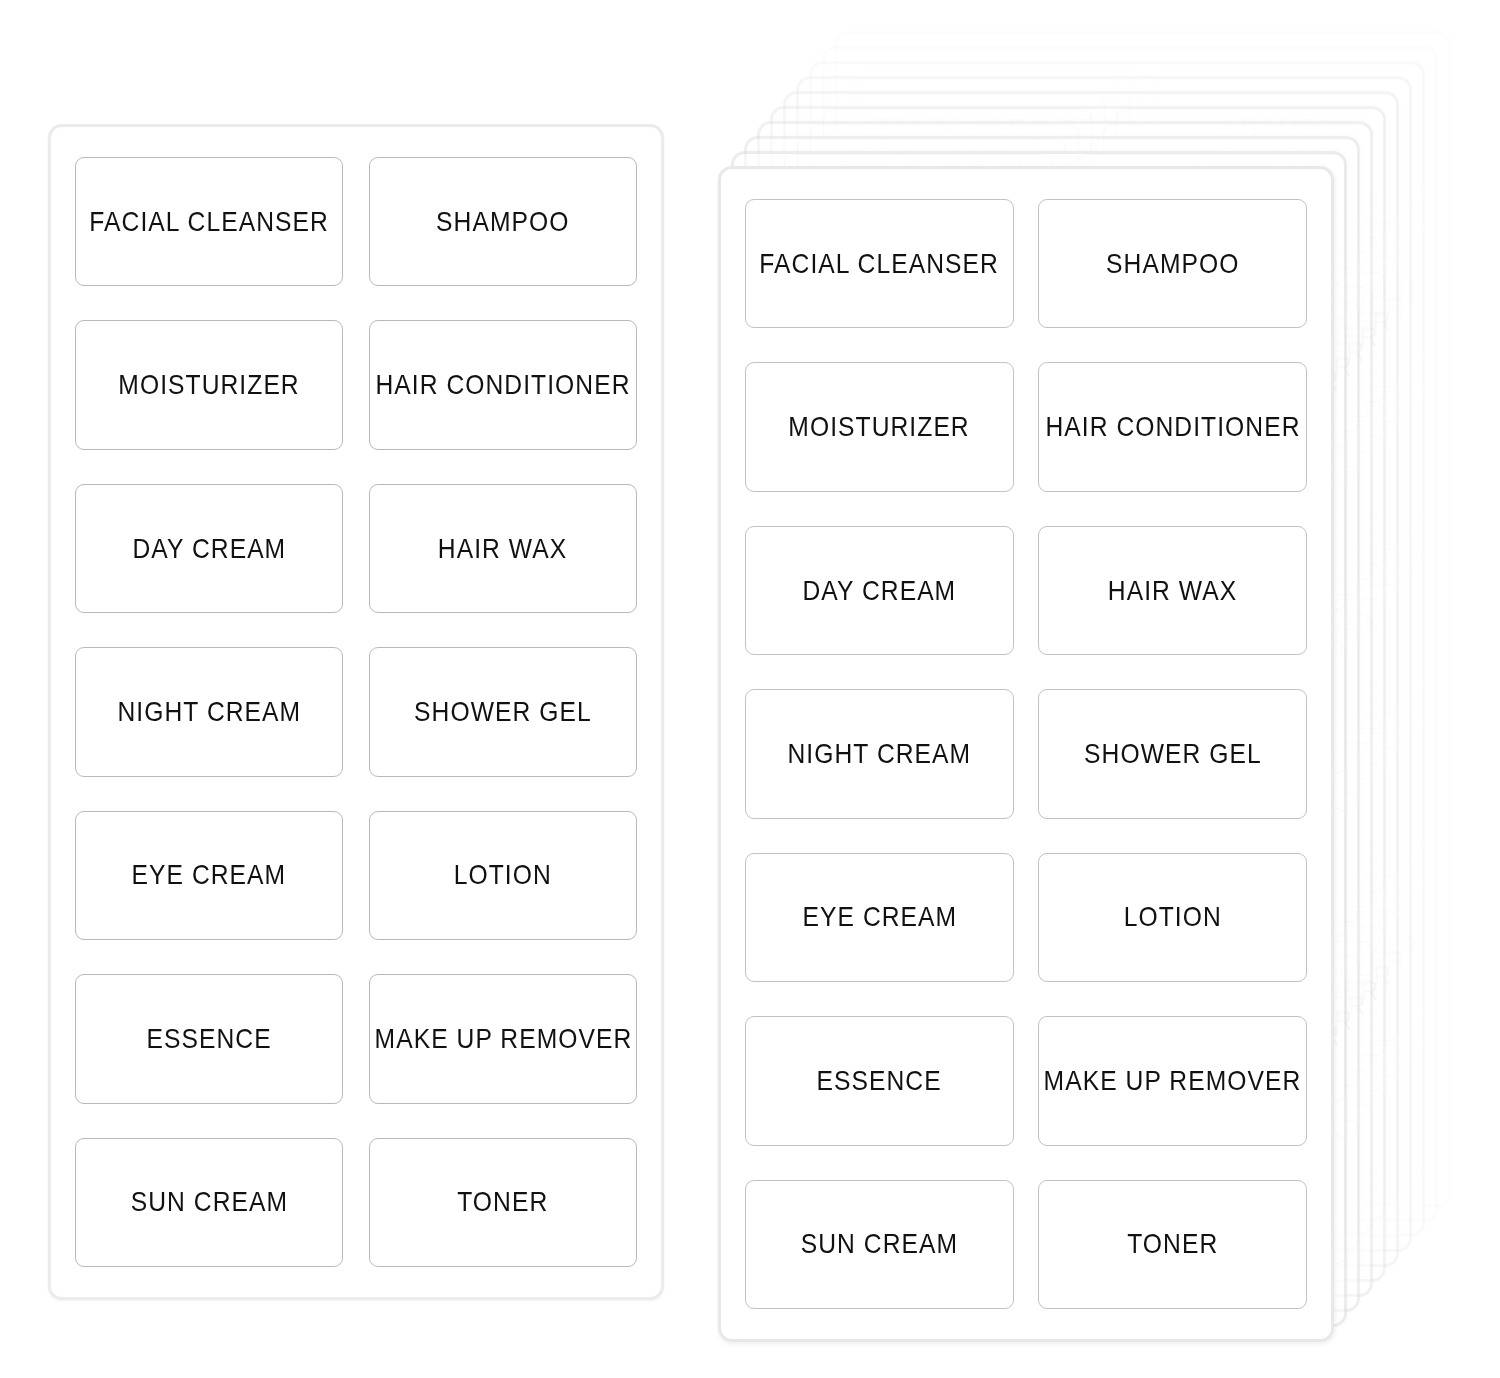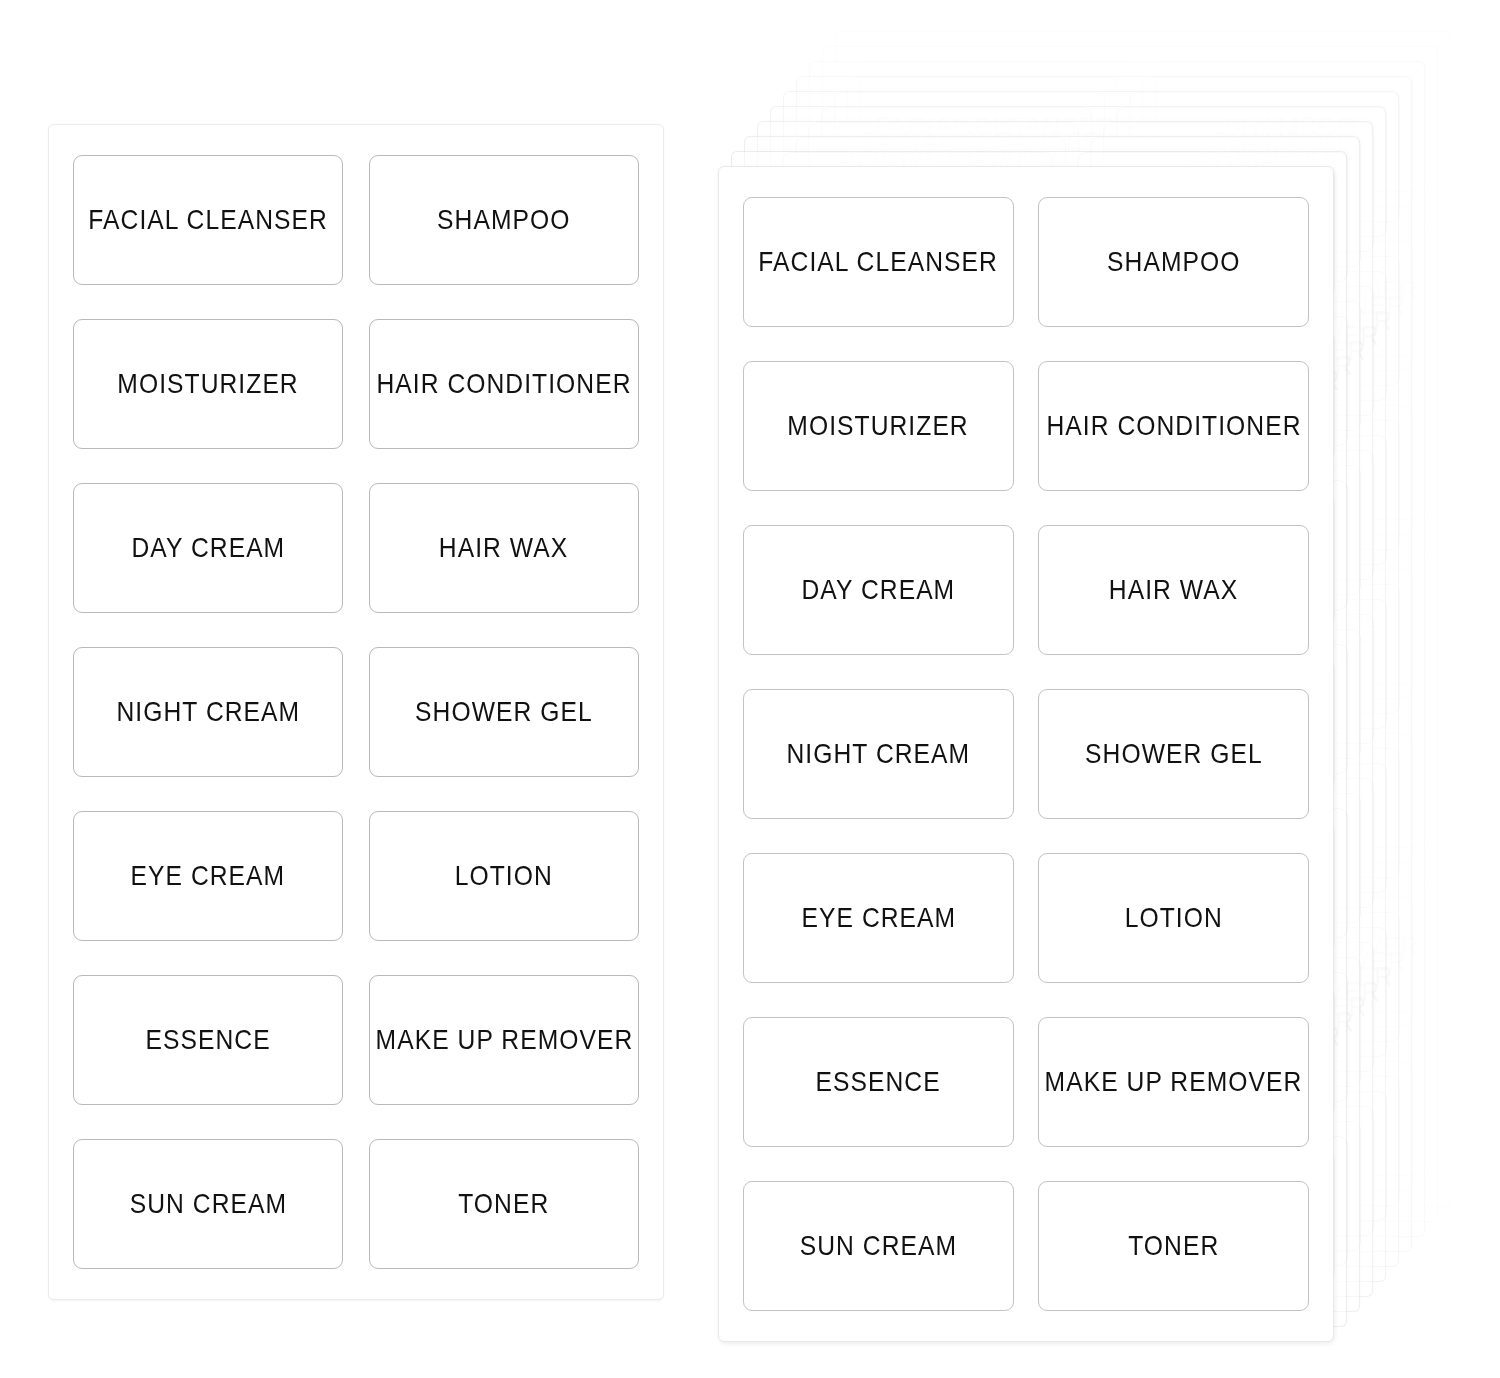--- a/index.html
+++ b/index.html
@@ -15,22 +15,22 @@
     overflow: hidden;
     font-family: "Liberation Sans", "DejaVu Sans", sans-serif;
     -webkit-font-smoothing: antialiased;
   }
 
   
   .sheet {
     position: absolute;
     box-sizing: border-box;
     background: #ffffff;
-    border: 1px solid #0c4a6e;
-    border-radius: 6px;
+    border: 3px solid #0c4a6e;
+    border-radius: 14px;
   }
   .sheet-grid {
     position: absolute;
     left: 24px;
     top: 30px;
     right: 24px;
     bottom: 30px;
     display: grid;
     grid-template-columns: 1fr 1fr;
     grid-template-rows: repeat(7, 1fr);

